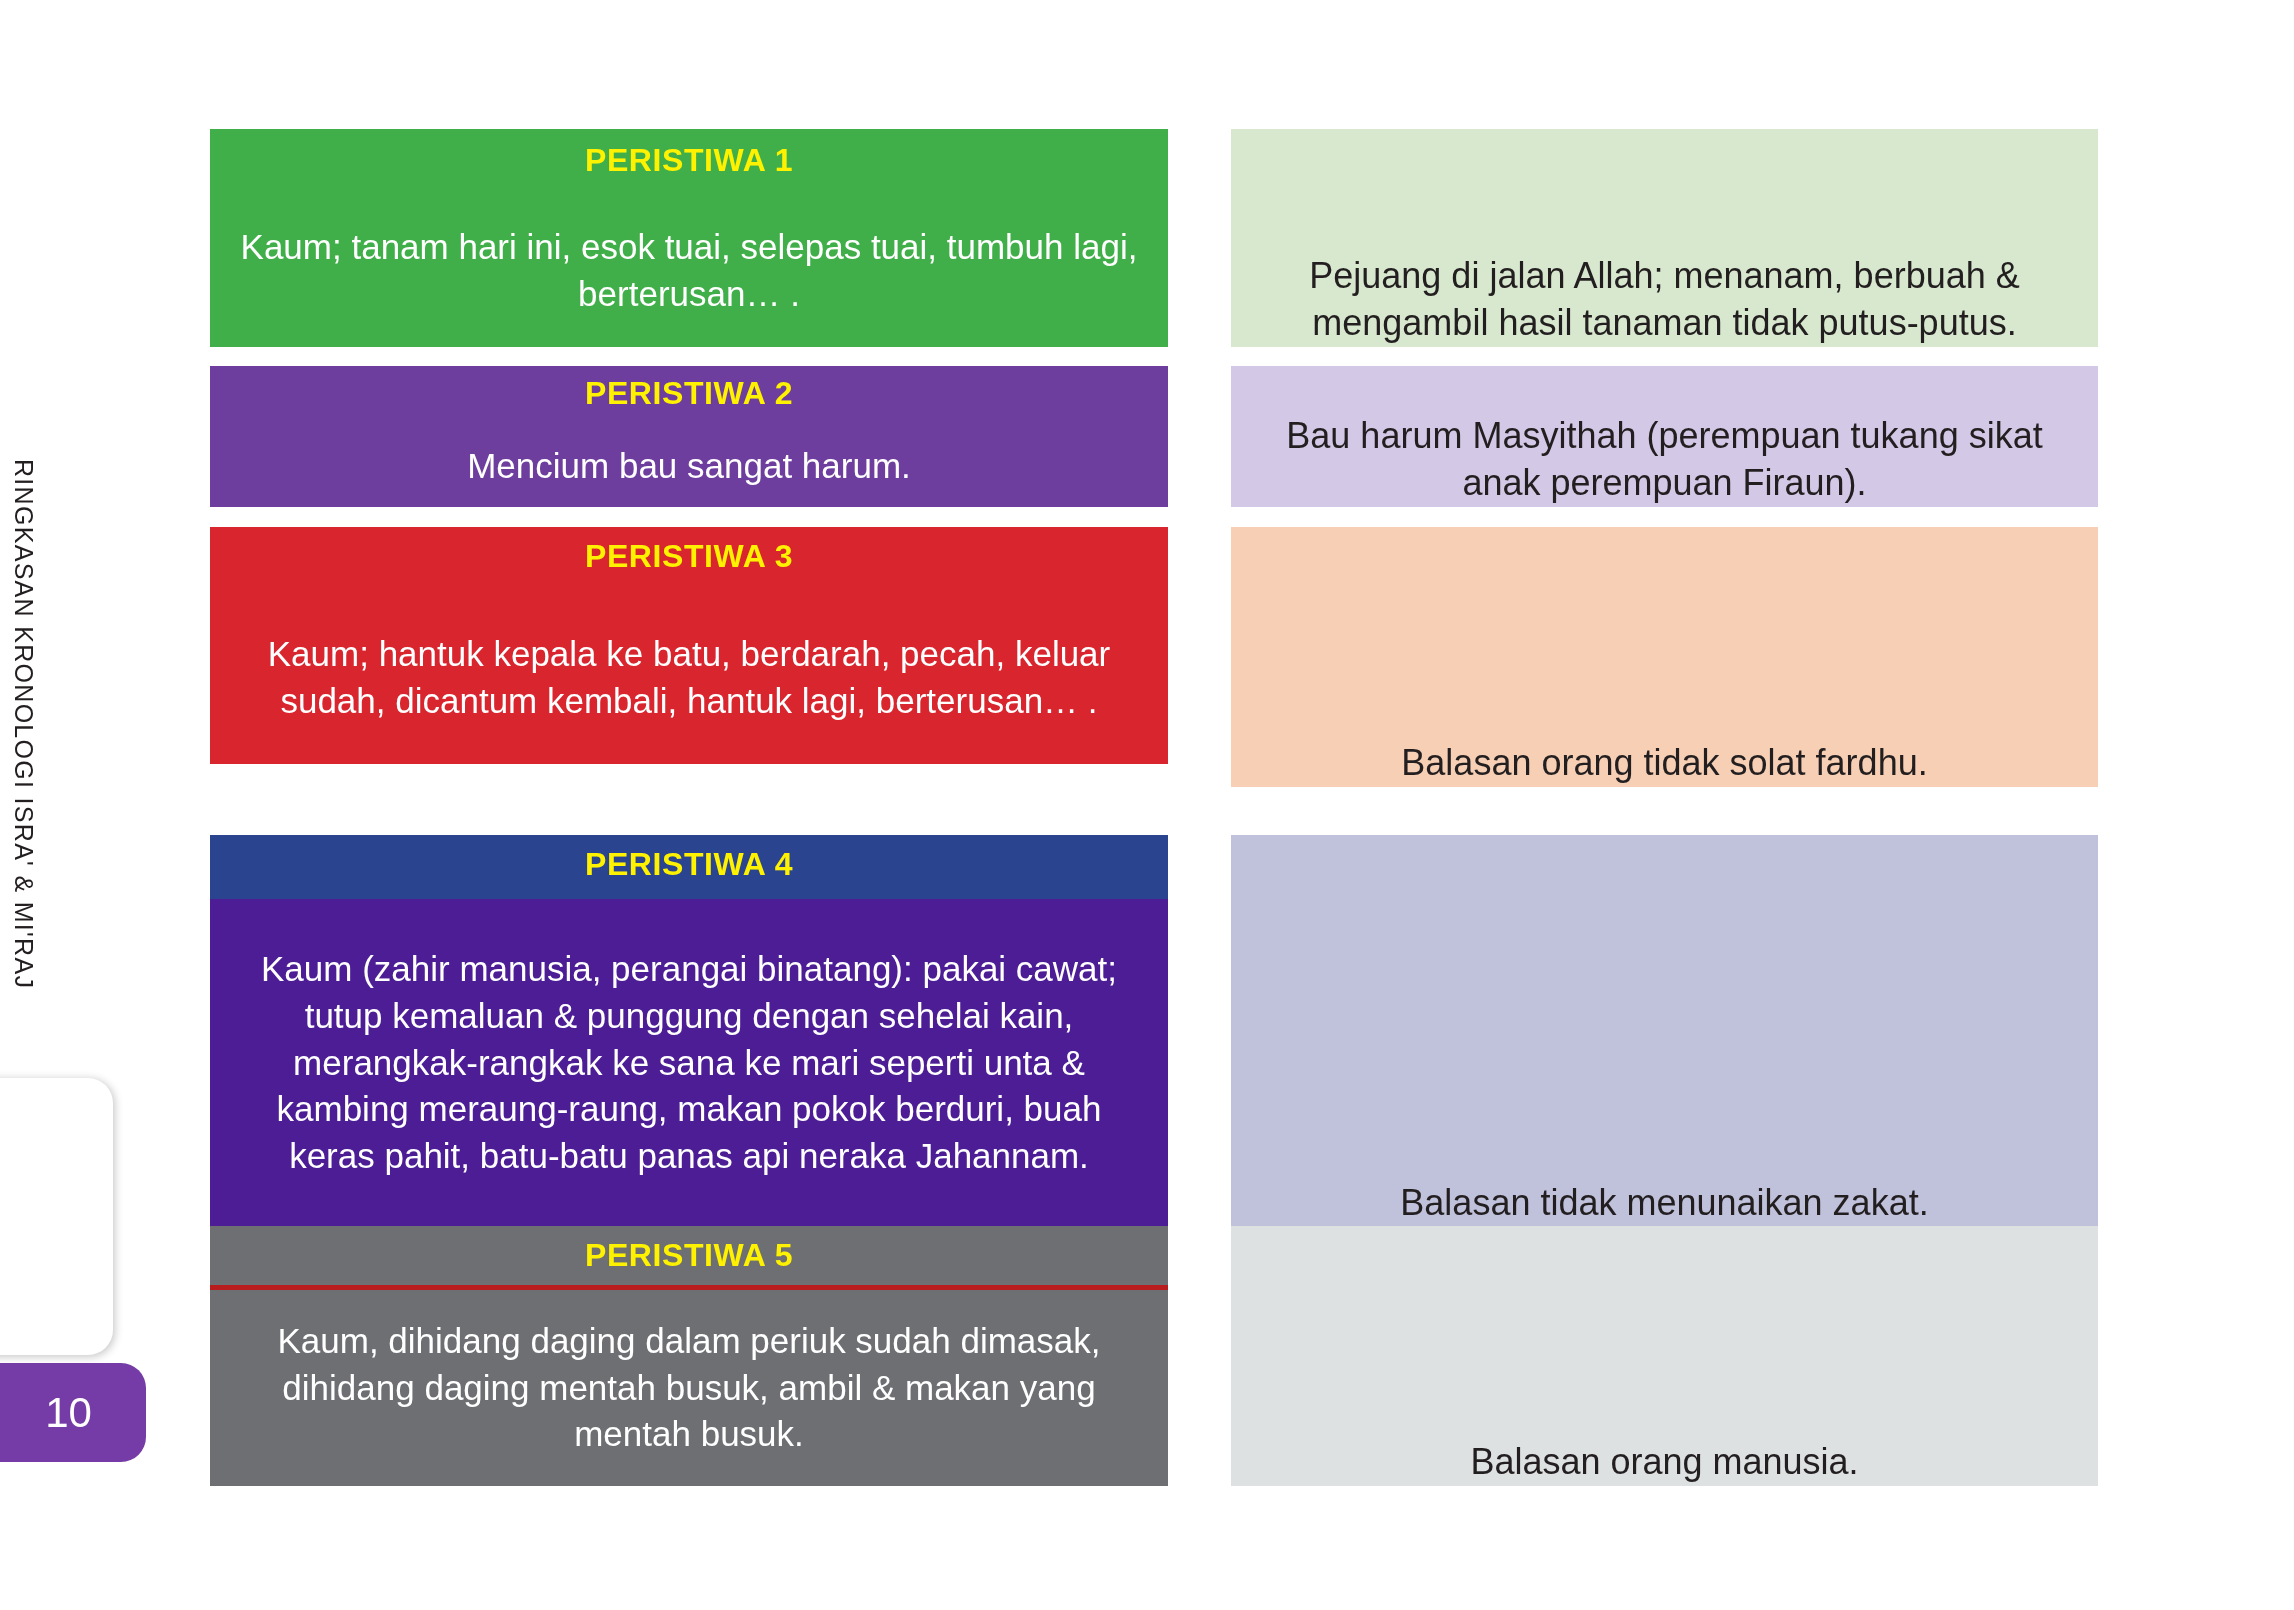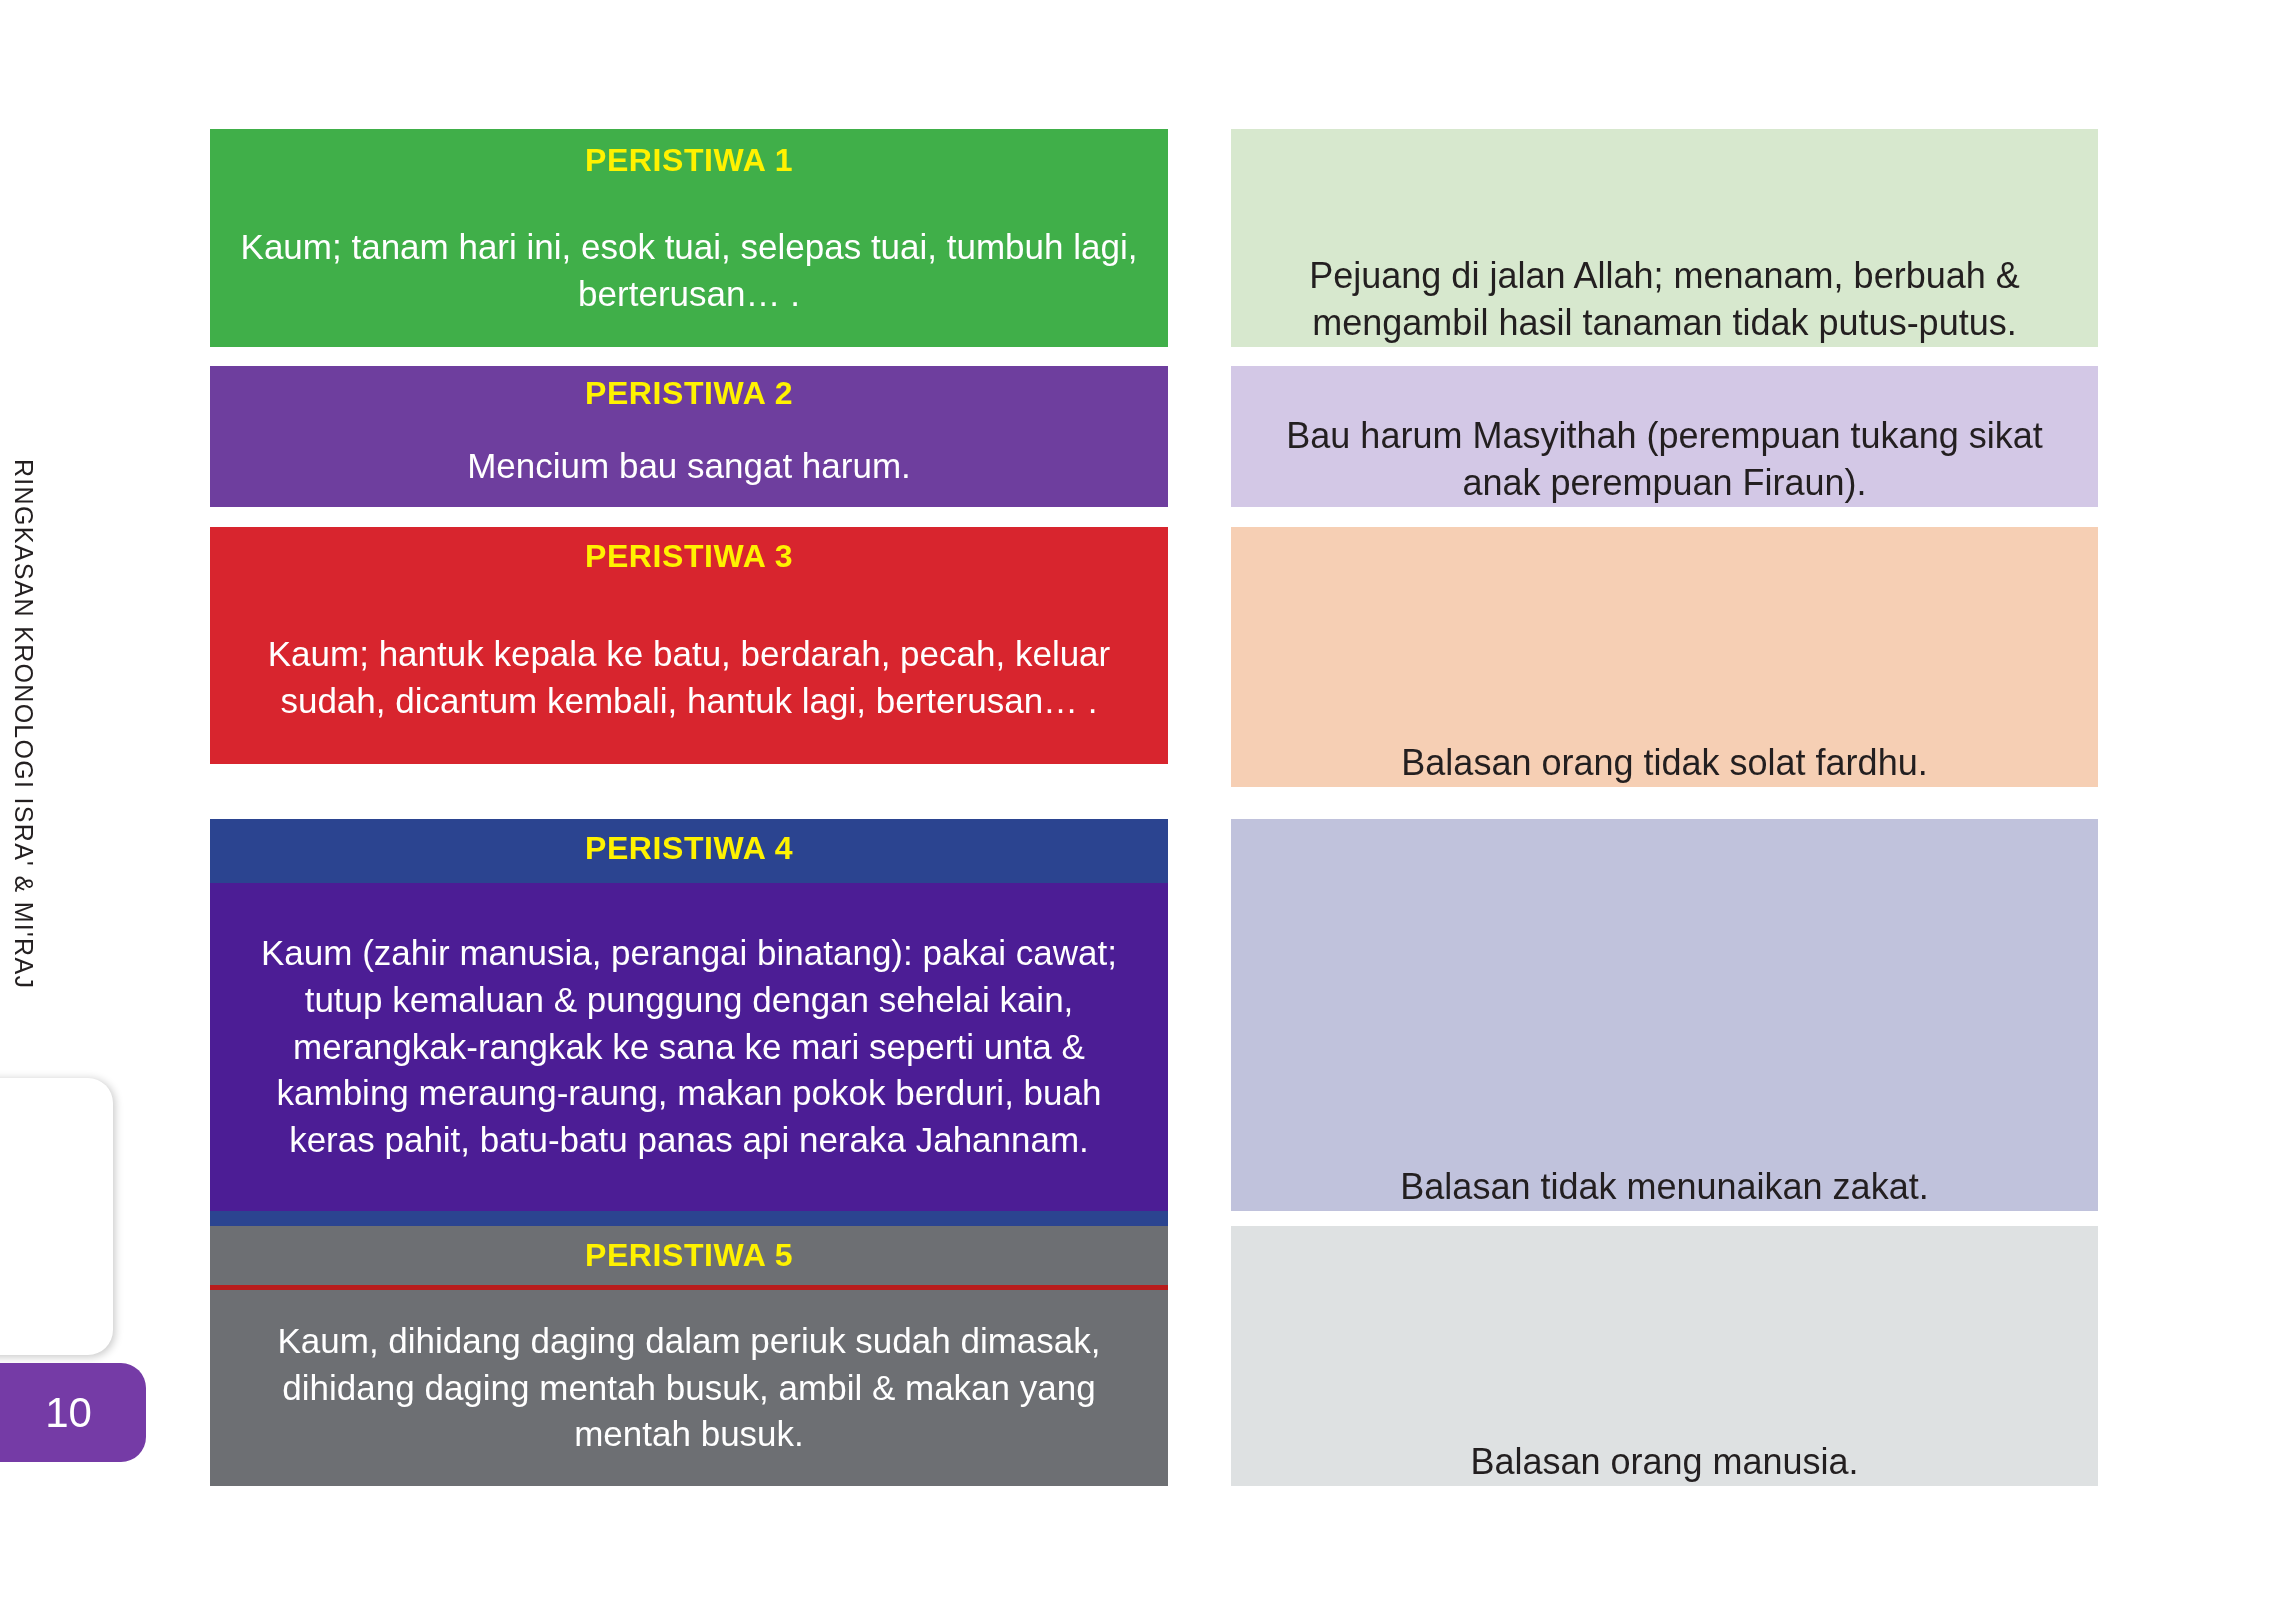--- a/index.html
+++ b/index.html
@@ -219,21 +219,21 @@
       </div>
       <div class="card-body" style="top:64px; height:173px; background:#D8252E;">
         <span class="b-text">Kaum; hantuk kepala ke batu, berdarah, pecah, keluar sudah, dicantum kembali, hantuk lagi, berterusan… .</span>
       </div>
     </div>
     <div class="right-card" style="height:260px; background:#F6CFB4;">
       <span class="r-text">Balasan orang tidak solat fardhu.</span>
     </div>
   </div>
 
-  <div class="row" style="top:690px; height:508px;">
+  <div class="row" style="top:706px; height:508px;">
     <div class="left-card" style="background:#2B4490;">
       <div class="card-head" style="height:59px; background:#2B4490;">
         <span class="h-text">PERISTIWA 4</span>
       </div>
       <div class="card-body" style="top:64px; height:328px; background:#4c1d95;">
         <span class="b-text">Kaum (zahir manusia, perangai binatang): pakai cawat; tutup kemaluan &amp; punggung dengan sehelai kain, merangkak-rangkak ke sana ke mari seperti unta &amp; kambing meraung-raung, makan pokok berduri, buah keras pahit, batu-batu panas api neraka Jahannam.</span>
       </div>
     </div>
     <div class="right-card" style="height:392px; background:#C0C2DC;">
       <span class="r-text">Balasan tidak menunaikan zakat.</span>

